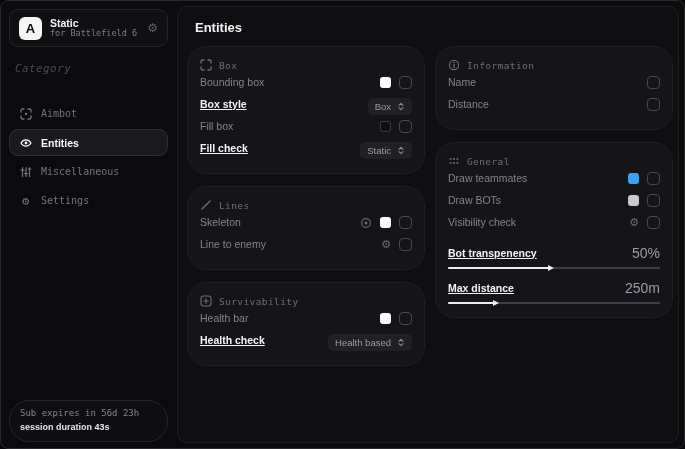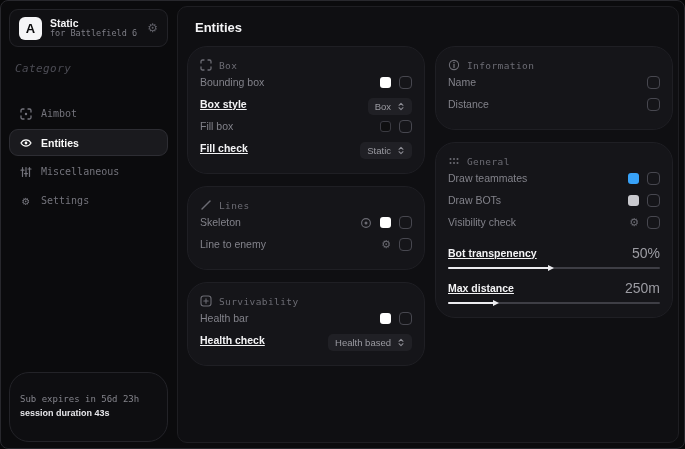--- a/index.html
+++ b/index.html
@@ -36,21 +36,21 @@
     border:1px solid transparent;box-sizing:border-box;color:#74747c;cursor:pointer;
     font-family:"DejaVu Sans Mono",monospace;font-size:10px;
   }
   .nav-item .nicon{width:13px;height:13px;flex:none;display:flex;align-items:center;justify-content:center;}
   .nav-item.active{
     background:#1a1a1e;border-color:#2d2d33;color:#fafafa;
     font-family:"Liberation Sans",sans-serif;font-size:10.5px;font-weight:700;
   }
   .sub-card{
     position:absolute;left:8px;right:8px;bottom:6px;border:1px solid #232328;border-radius:20px;
-    padding:20px 10px;box-sizing:border-box;background:#0e0e11;line-height:1.55;
+    padding:6px 10px;box-sizing:border-box;background:#0e0e11;line-height:1.55;
   }
   .sub-line1{color:#84848c;font-size:9px;font-family:"DejaVu Sans Mono",monospace;}
   .sub-line2{color:#e6e6ea;font-size:9px;font-weight:700;}
   
   .main{
     flex:1;margin:5px 5px 5px 1px;background:#0f0f12;border:1px solid #1e1e22;
     border-radius:10px;padding:13px 9px;box-sizing:border-box;overflow:hidden;
   }
   .page-title{margin:0 0 10px 8px;color:#f4f4f6;font-size:13px;font-weight:700;line-height:16px;}
   .columns{display:flex;gap:10px;align-items:flex-start;}

